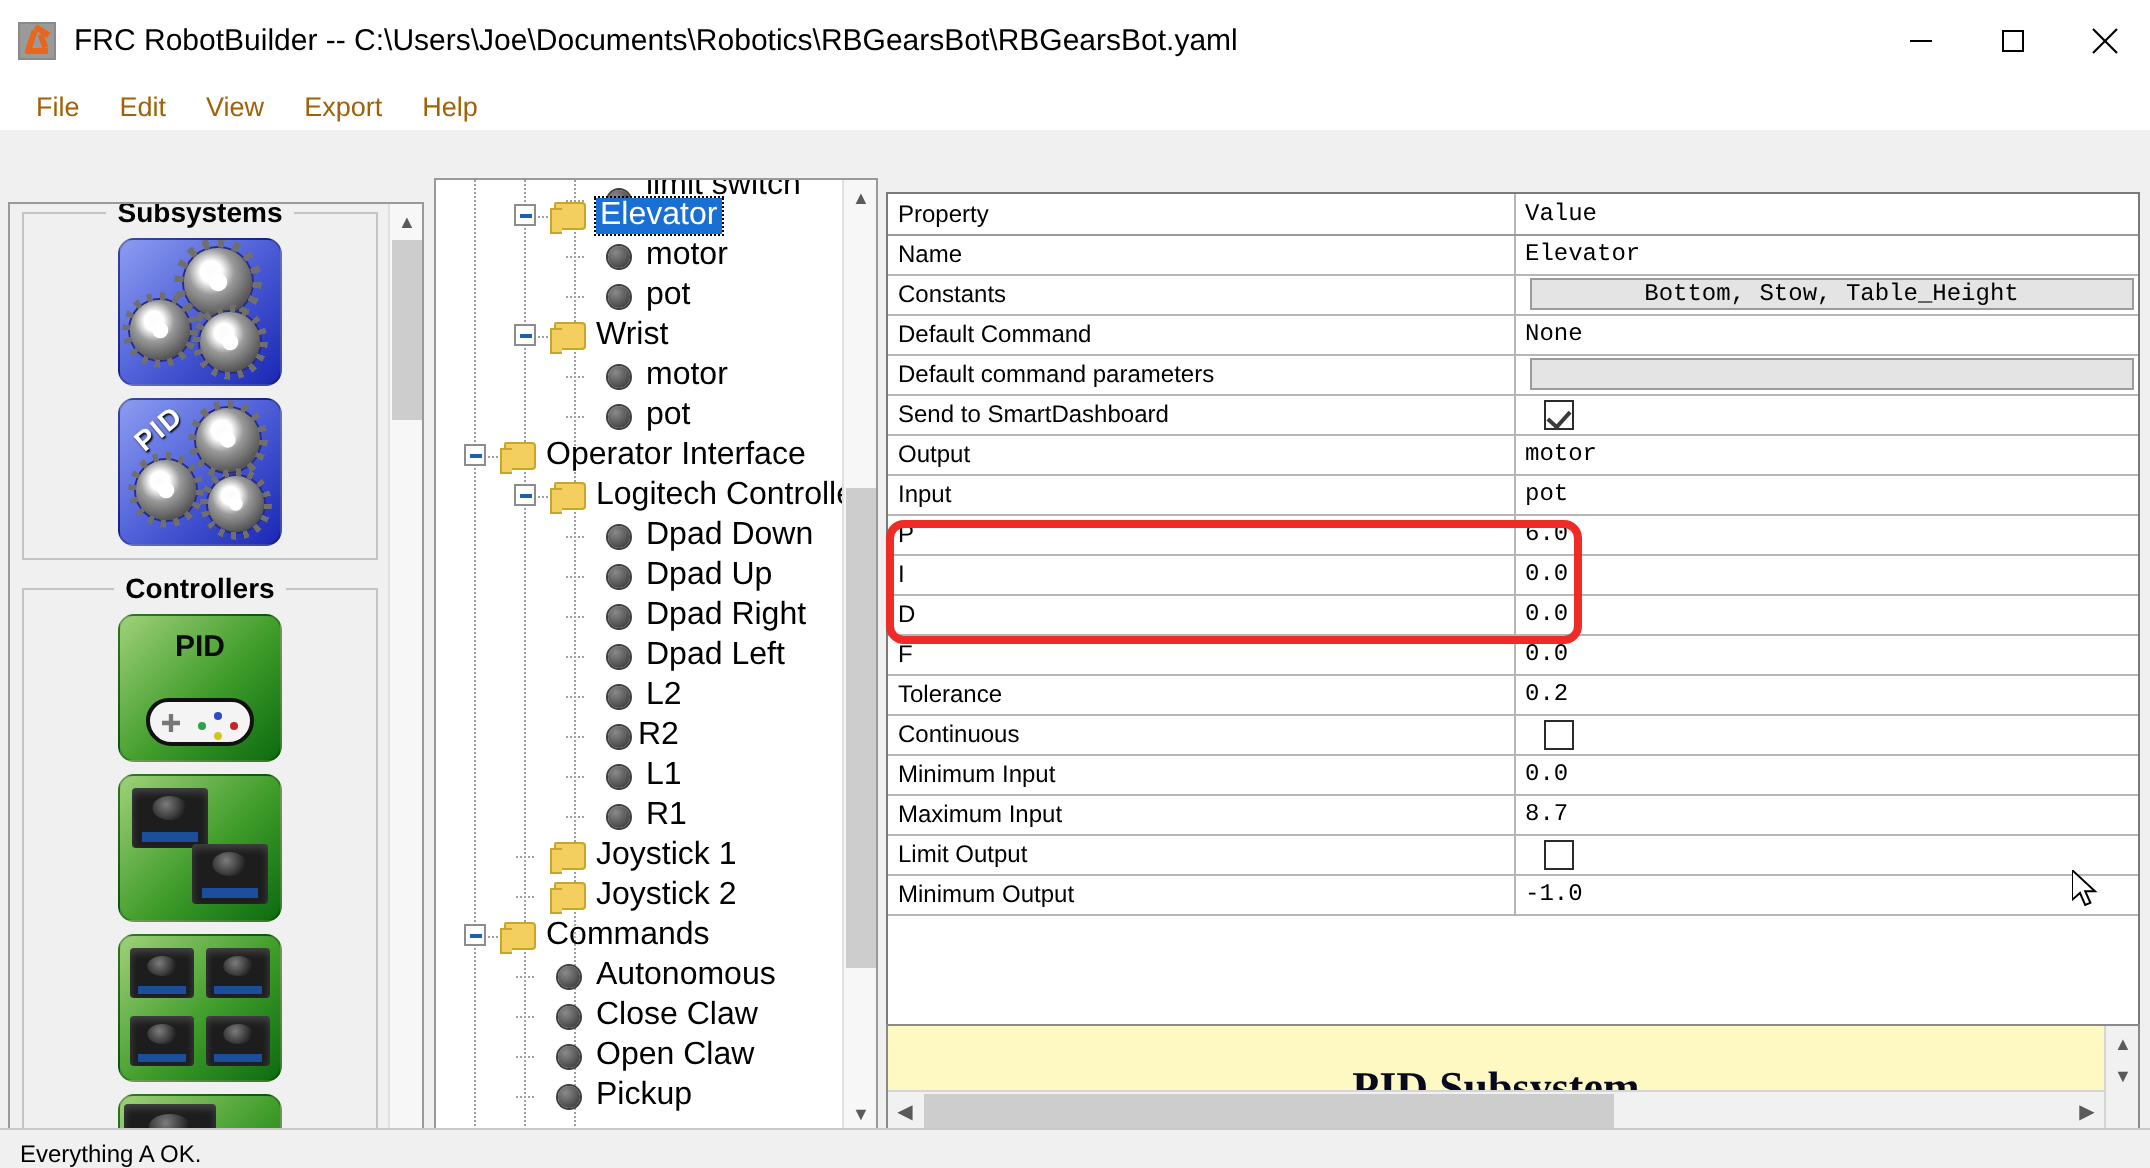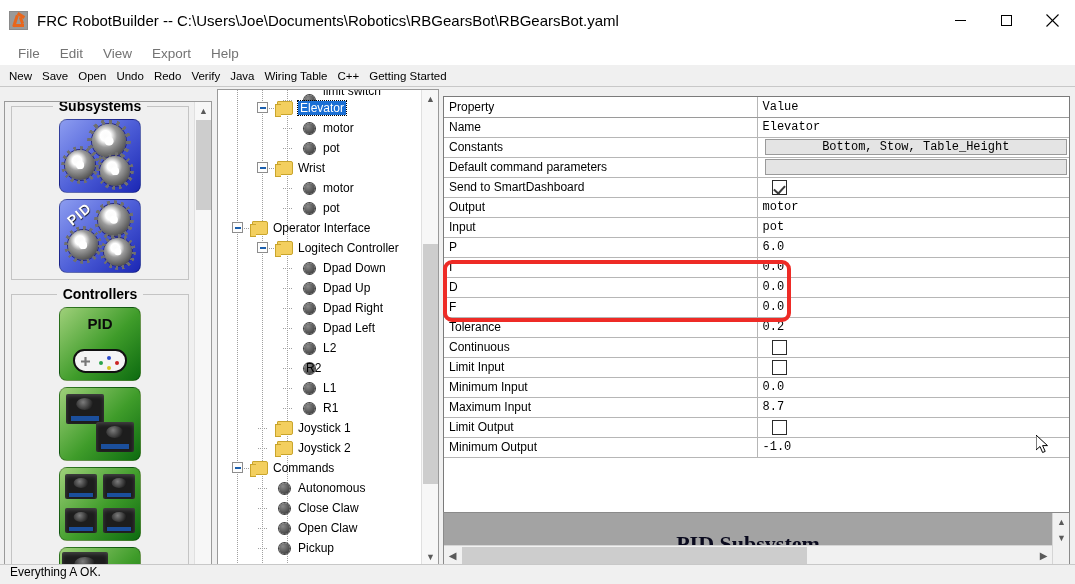--- a/index.html
+++ b/index.html
@@ -30,21 +30,21 @@
 
   .wincontrols{ position:absolute; right:0; top:0; height:41px; display:flex; }
   .wc{ width:46px; height:41px; display:flex; align-items:center; justify-content:center; cursor:default; }
   .wc svg{ display:block; }
 
   
   .menubar{
     position:absolute; left:0; top:41px; width:1075px; height:24px;
     background:#ffffff; display:flex; align-items:center; padding-left:8px;
   }
-  .menu-item{ font-size:13.5px; padding:2px 10px; color:#737373; cursor:default; }
+  .menu-item{ font-size:13.5px; padding:2px 10px; color:#a16207; cursor:default; }
 
   
   .toolbar{
     position:absolute; left:0; top:65px; width:1075px; height:22px;
     background:#f0f0f0; display:flex; align-items:center; padding-left:4px;
     border-bottom:1px solid #c8c8c8;
   }
   .tb-item{ font-size:11.5px; padding:1px 5px; color:#000; cursor:default; white-space:nowrap; }
 
   
@@ -128,21 +128,21 @@
   .vsb .thumb{ position:absolute; left:1px; width:15px; background:#cdcdcd; cursor:pointer; }
 
   
   .treepanel{
     position:absolute; left:217px; top:89px; width:222px; height:477px;
     background:#ffffff; border:1px solid #9a9a9a; overflow:hidden;
   }
   .tree{ position:absolute; left:0; top:0; width:205px; }
   .trow{
     position:relative; height:20px; display:flex; align-items:center;
-    white-space:nowrap; font-size:12px; cursor:default;text-decoration:underline;
+    white-space:nowrap; font-size:16px; cursor:default;text-decoration:underline;
   }
   .guide{
     position:absolute; top:0; bottom:0; width:1px;
     background-image:linear-gradient(#a0a0a0 50%, transparent 50%);
     background-size:1px 2px;
   }
   .exp{
     position:absolute; width:11px; height:11px; background:#fdfdfd;
     border:1px solid #8d8d8d; display:flex; align-items:center; justify-content:center;
     cursor:pointer;
@@ -206,21 +206,21 @@
     border:4px solid #ee2b26; border-radius:9px; pointer-events:none;
   }
 
   
   .previewpanel{
     position:absolute; left:443px; top:512px; width:627px; height:54px;
     background:#ffffff; border:1px solid #8a8a8a; overflow:hidden;
   }
   .preview-canvas{
     position:absolute; left:0; top:0; right:17px; bottom:20px;
-    background:#a3a3a3; overflow:hidden;
+    background:#fef9c3; overflow:hidden;
   }
   .preview-title{
     position:absolute; left:50%; top:18px; transform:translateX(-50%);
     font-family:"Liberation Serif", serif; font-size:22px; font-weight:bold;
     white-space:nowrap; color:#0a0a1e;
   }
   .hsb{
     position:absolute; left:0; right:17px; bottom:0; height:20px;
     background:#f1f1f1; border-top:1px solid #d5d5d5;
   }
@@ -233,21 +233,21 @@
   .pv-vsb{
     position:absolute; right:0; top:0; width:17px; bottom:0; background:#f1f1f1;
     border-left:1px solid #d5d5d5;
   }
   .pv-vsb .arw{ position:absolute; left:0; width:17px; height:17px; display:flex; align-items:center; justify-content:center; color:#5a5a5a; font-size:9px; cursor:pointer; }
 
   
   .statusbar{
     position:absolute; left:0; bottom:0; width:1075px; height:20px;
     background:#f0f0f0; border-top:1px solid #c8c8c8;
-    display:flex; align-items:flex-start; padding-left:10px; font-size:12px;
+    display:flex; align-items:flex-end; padding-left:10px; font-size:12px;
   }
 
   
   .cursor{ position:absolute; left:1036px; top:435px; pointer-events:none; }
 </style>
 </head>
 <body>
 
 <div class="app">
 
@@ -280,32 +280,20 @@
   </div>
 
   <div class="menubar">
     <div class="menu-item">File</div>
     <div class="menu-item">Edit</div>
     <div class="menu-item">View</div>
     <div class="menu-item">Export</div>
     <div class="menu-item">Help</div>
   </div>
 
-  <div class="toolbar">
-    <div class="tb-item">New</div>
-    <div class="tb-item">Save</div>
-    <div class="tb-item">Open</div>
-    <div class="tb-item">Undo</div>
-    <div class="tb-item">Redo</div>
-    <div class="tb-item">Verify</div>
-    <div class="tb-item">Java</div>
-    <div class="tb-item">Wiring Table</div>
-    <div class="tb-item">C++</div>
-    <div class="tb-item">Getting Started</div>
-  </div>
 
   <div class="palette">
     <div class="pal-inner">
 
       <div class="pal-group">
         <div class="pal-group-title">
           <span>Subsystems</span>
         </div>
         <div class="pal-grid">
           <div class="pal-tile tile-sub">
@@ -441,21 +429,21 @@
           <div class="tlabel" style="left: 105px;">Dpad Left</div>
         </div>
         <div class="trow">
           <div class="dash" style="left: 65px; width: 9px; top: 10px;"></div>
           <div class="leafdot" style="left: 86px; top: 5px;"></div>
           <div class="tlabel" style="left: 105px;">L2</div>
         </div>
         <div class="trow">
           <div class="dash" style="left: 65px; width: 9px; top: 10px;"></div>
           <div class="leafdot" style="left: 86px; top: 5px;"></div>
-          <div class="tlabel" style="left: 88px;">R2</div>
+          <div class="tlabel" style="left: 101px;">R2</div>
         </div>
         <div class="trow">
           <div class="dash" style="left: 65px; width: 9px; top: 10px;"></div>
           <div class="leafdot" style="left: 86px; top: 5px;"></div>
           <div class="tlabel" style="left: 105px;">L1</div>
         </div>
         <div class="trow">
           <div class="dash" style="left: 65px; width: 9px; top: 10px;"></div>
           <div class="leafdot" style="left: 86px; top: 5px;"></div>
           <div class="tlabel" style="left: 105px;">R1</div>
@@ -521,20 +509,24 @@
             <td>Name</td>
             <td>Elevator</td>
           </tr>
           <tr>
             <td>Constants</td>
             <td>
               <span class="combo">Bottom, Stow, Table_Height</span>
             </td>
           </tr>
           <tr>
+            <td>Default Command</td>
+            <td>None</td>
+          </tr>
+          <tr>
             <td>Default command parameters</td>
             <td>
               <span class="combo empty"></span>
             </td>
           </tr>
           <tr>
             <td>Send to SmartDashboard</td>
             <td><span class="chk on"></span></td>
           </tr>
           <tr>
@@ -563,24 +555,20 @@
           </tr>
           <tr>
             <td>Tolerance</td>
             <td>0.2</td>
           </tr>
           <tr>
             <td>Continuous</td>
             <td><span class="chk"></span></td>
           </tr>
           <tr>
-            <td>Limit Input</td>
-            <td><span class="chk"></span></td>
-          </tr>
-          <tr>
             <td>Minimum Input</td>
             <td>0.0</td>
           </tr>
           <tr>
             <td>Maximum Input</td>
             <td>8.7</td>
           </tr>
           <tr>
             <td>Limit Output</td>
             <td><span class="chk"></span></td>

